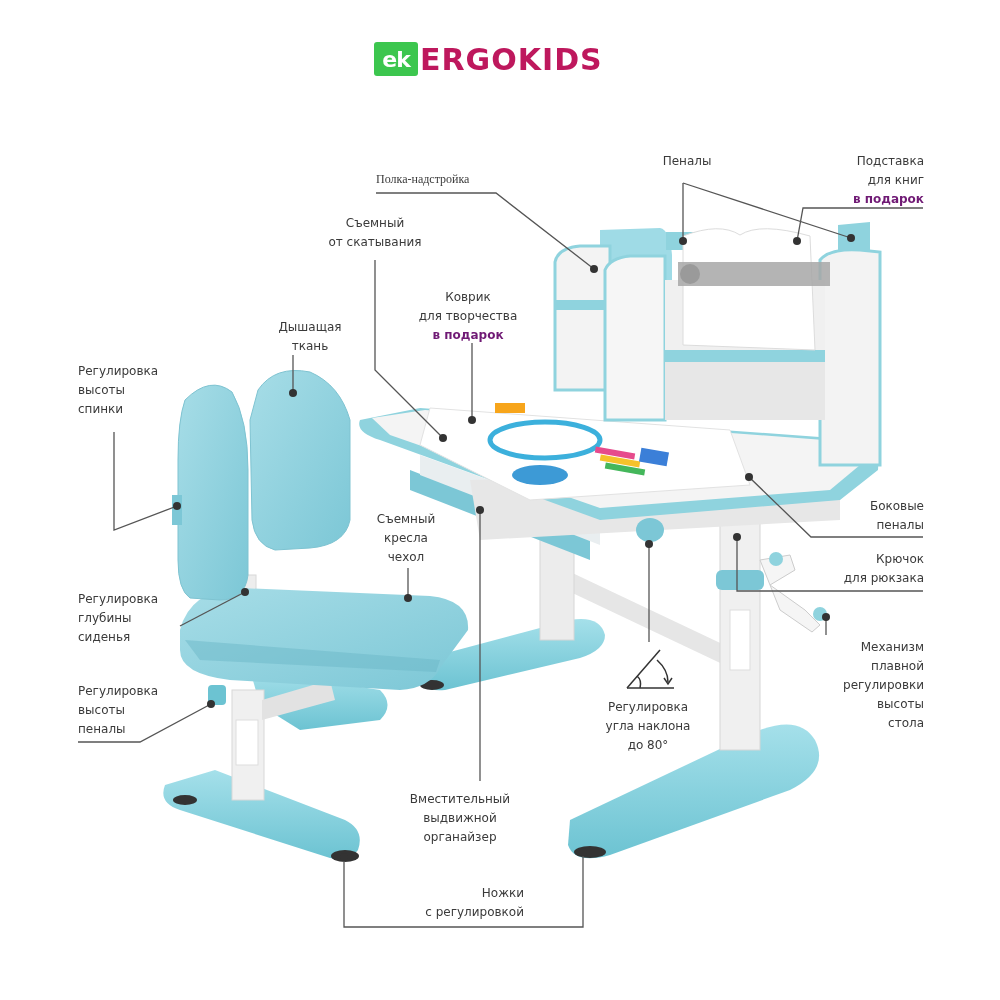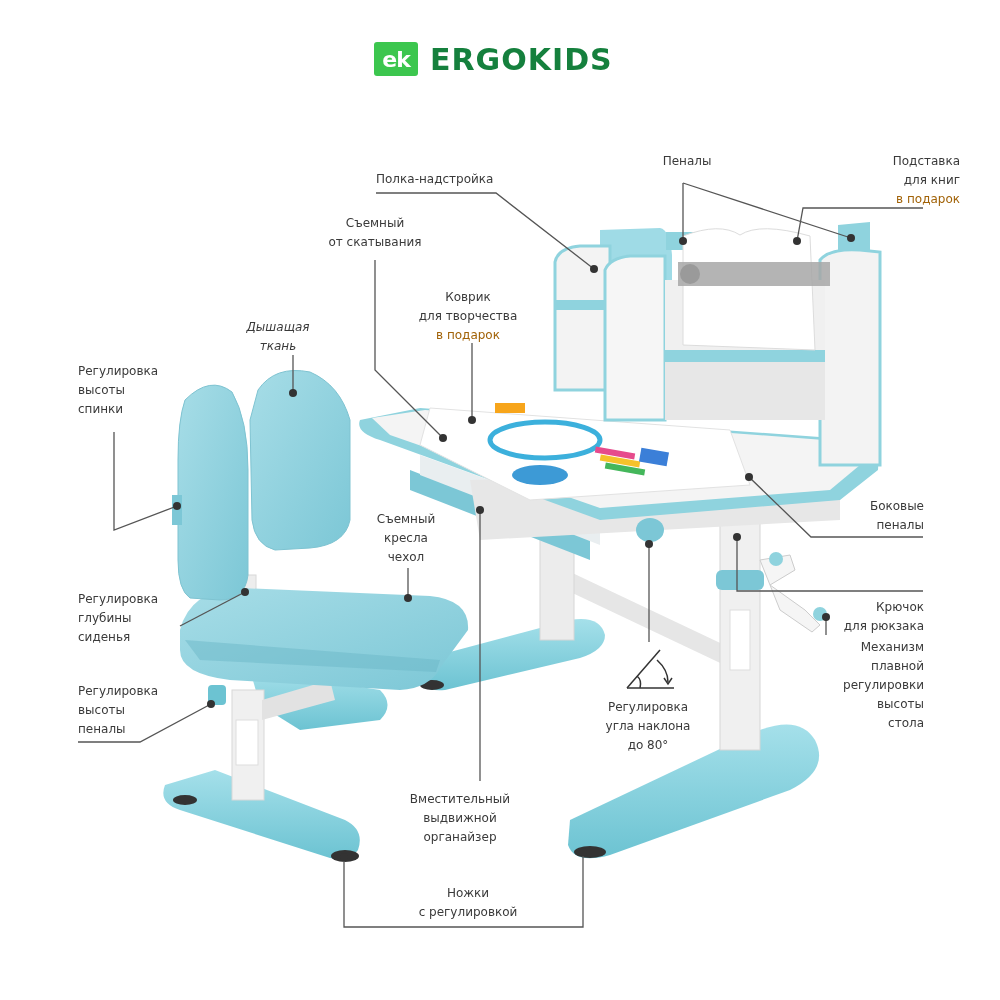--- a/index.html
+++ b/index.html
@@ -1,24 +1,24 @@
 <!DOCTYPE html>
 <html><head>
 <meta charset="utf-8">
 <style>
   html, body { margin:0; padding:0; background:#ffffff; }
   body { width:1000px; height:1000px; position:relative; overflow:hidden;
          font-family:"DejaVu Sans", "Liberation Sans", sans-serif; color:#3a3a3a; }
-  .logo { position:absolute; left:374px; top:40px; height:38px; display:flex; align-items:center; gap:12px; }
+  .logo { position:absolute; left:374px; top:40px; height:38px; display:flex; align-items:center; gap:2px; }
   .logo-badge { width:44px; height:34px; background:#3cc64e; border-radius:3px; display:flex; align-items:center; justify-content:center;
                 color:#fff; font-weight:bold; font-size:22px; font-family:"DejaVu Sans", sans-serif; letter-spacing:-1px; }
-  .logo-text { font-family:"DejaVu Sans", sans-serif; font-weight:bold; font-size:30px; color:#15803d; letter-spacing:1px; }
+  .logo-text { font-family:"DejaVu Sans", sans-serif; font-weight:bold; font-size:30px; color:#be185d; letter-spacing:1px; }
 
   .label { position:absolute; font-size:12px; line-height:19px; color:#3a3a3a; }
-  .label .gift { color:#a16207; font-weight:normal; display:block; }
+  .label .gift { color:#701a75; font-weight:bold; display:block; }
   .r { text-align:right; } .c { text-align:center; } .l { text-align:left; }
   .label span { display:block; }
 
   svg.art { position:absolute; left:0; top:0; }
 </style>
 </head>
 <body>
 
 <div class="logo">
   <div class="logo-badge">ek</div>
@@ -175,46 +175,46 @@
 
   <g stroke="#333" stroke-width="1.5" fill="none">
     <line x1="627" y1="688" x2="674" y2="688"></line>
     <line x1="627" y1="688" x2="660" y2="650"></line>
     <path d="M640 688 Q642 680 637 676"></path>
     <path d="M657 660 Q668 670 668 682"></path>
     <path d="M664 678 L668 684 L672 678"></path>
   </g>
 </svg>
 
-<div class="label l" style="left:376px;top:170px;">
+<div class="label l" style="left:376px;top:170px;font-family:Liberation Serif, serif;">
   <span>Полка-надстройка</span>
 </div>
 
 <div class="label c" style="left:652px;top:152px;width:70px;">
   <span>Пеналы</span>
 </div>
 
-<div class="label r" style="left:826px;top:152px;width:134px;">
+<div class="label r" style="left:790px;top:152px;width:134px;">
   <span>Подставка</span>
   <span>для книг</span>
   <span class="gift">в подарок</span>
 </div>
 
 <div class="label c" style="left:300px;top:214px;width:150px;">
   <span>Съемный</span>
   <span>от скатывания</span>
 </div>
 
 <div class="label c" style="left:388px;top:288px;width:160px;">
   <span>Коврик</span>
   <span>для творчества</span>
   <span class="gift">в подарок</span>
 </div>
 
-<div class="label c" style="left:228px;top:318px;width:100px;font-style:italic;">
+<div class="label c" style="left:260px;top:318px;width:100px;">
   <span>Дышащая</span>
   <span>ткань</span>
 </div>
 
 <div class="label l" style="left:78px;top:362px;">
   <span>Регулировка</span>
   <span>высоты</span>
   <span>спинки</span>
 </div>
 
@@ -222,21 +222,21 @@
   <span>Съемный</span>
   <span>кресла</span>
   <span>чехол</span>
 </div>
 
 <div class="label r" style="left:820px;top:497px;width:104px;">
   <span>Боковые</span>
   <span>пеналы</span>
 </div>
 
-<div class="label r" style="left:790px;top:550px;width:134px;margin-top:48px;">
+<div class="label r" style="left:790px;top:550px;width:134px;">
   <span>Крючок</span>
   <span>для рюкзака</span>
 </div>
 
 <div class="label l" style="left:78px;top:590px;">
   <span>Регулировка</span>
   <span>глубины</span>
   <span>сиденья</span>
 </div>
 
@@ -259,16 +259,16 @@
   <span>угла наклона</span>
   <span>до 80°</span>
 </div>
 
 <div class="label c" style="left:375px;top:790px;width:170px;">
   <span>Вместительный</span>
   <span>выдвижной</span>
   <span>органайзер</span>
 </div>
 
-<div class="label c" style="left:383px;top:884px;width:170px;">
+<div class="label c" style="left:354px;top:884px;width:170px;text-align:right;">
   <span>Ножки</span>
   <span>с регулировкой</span>
 </div>
 
 </body></html>

